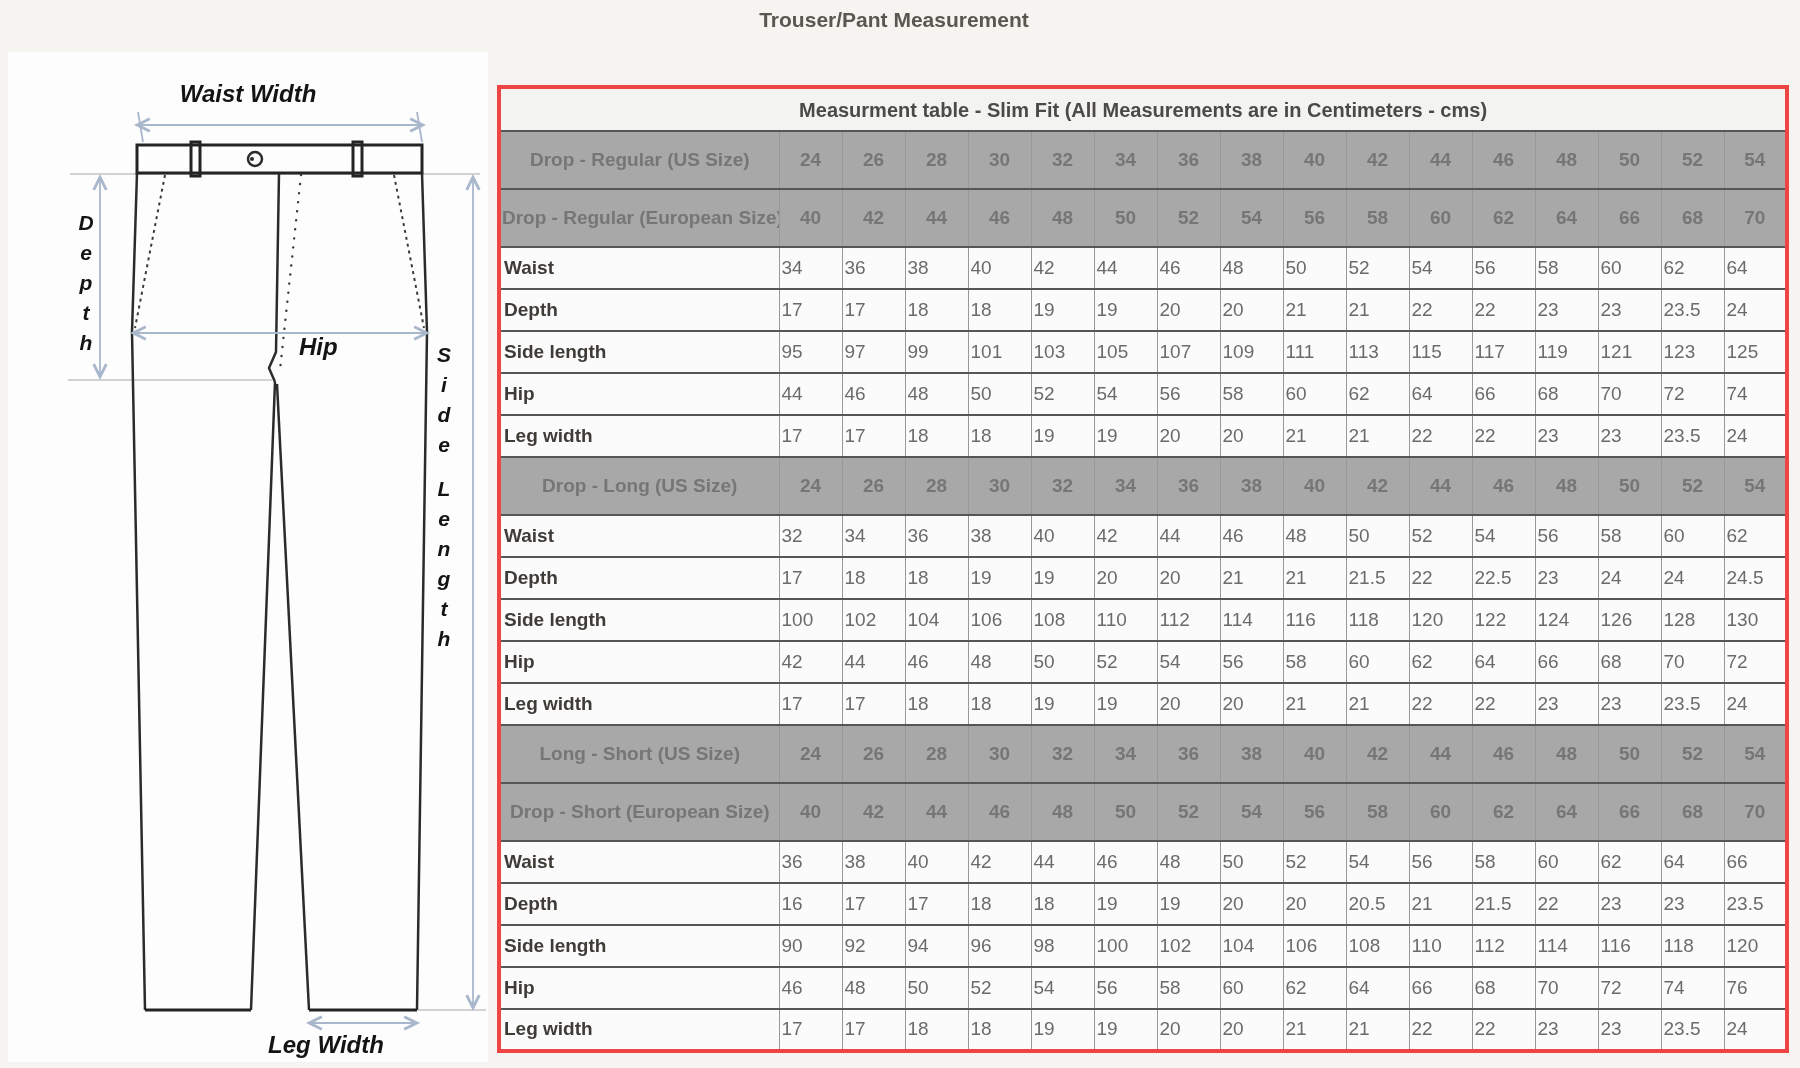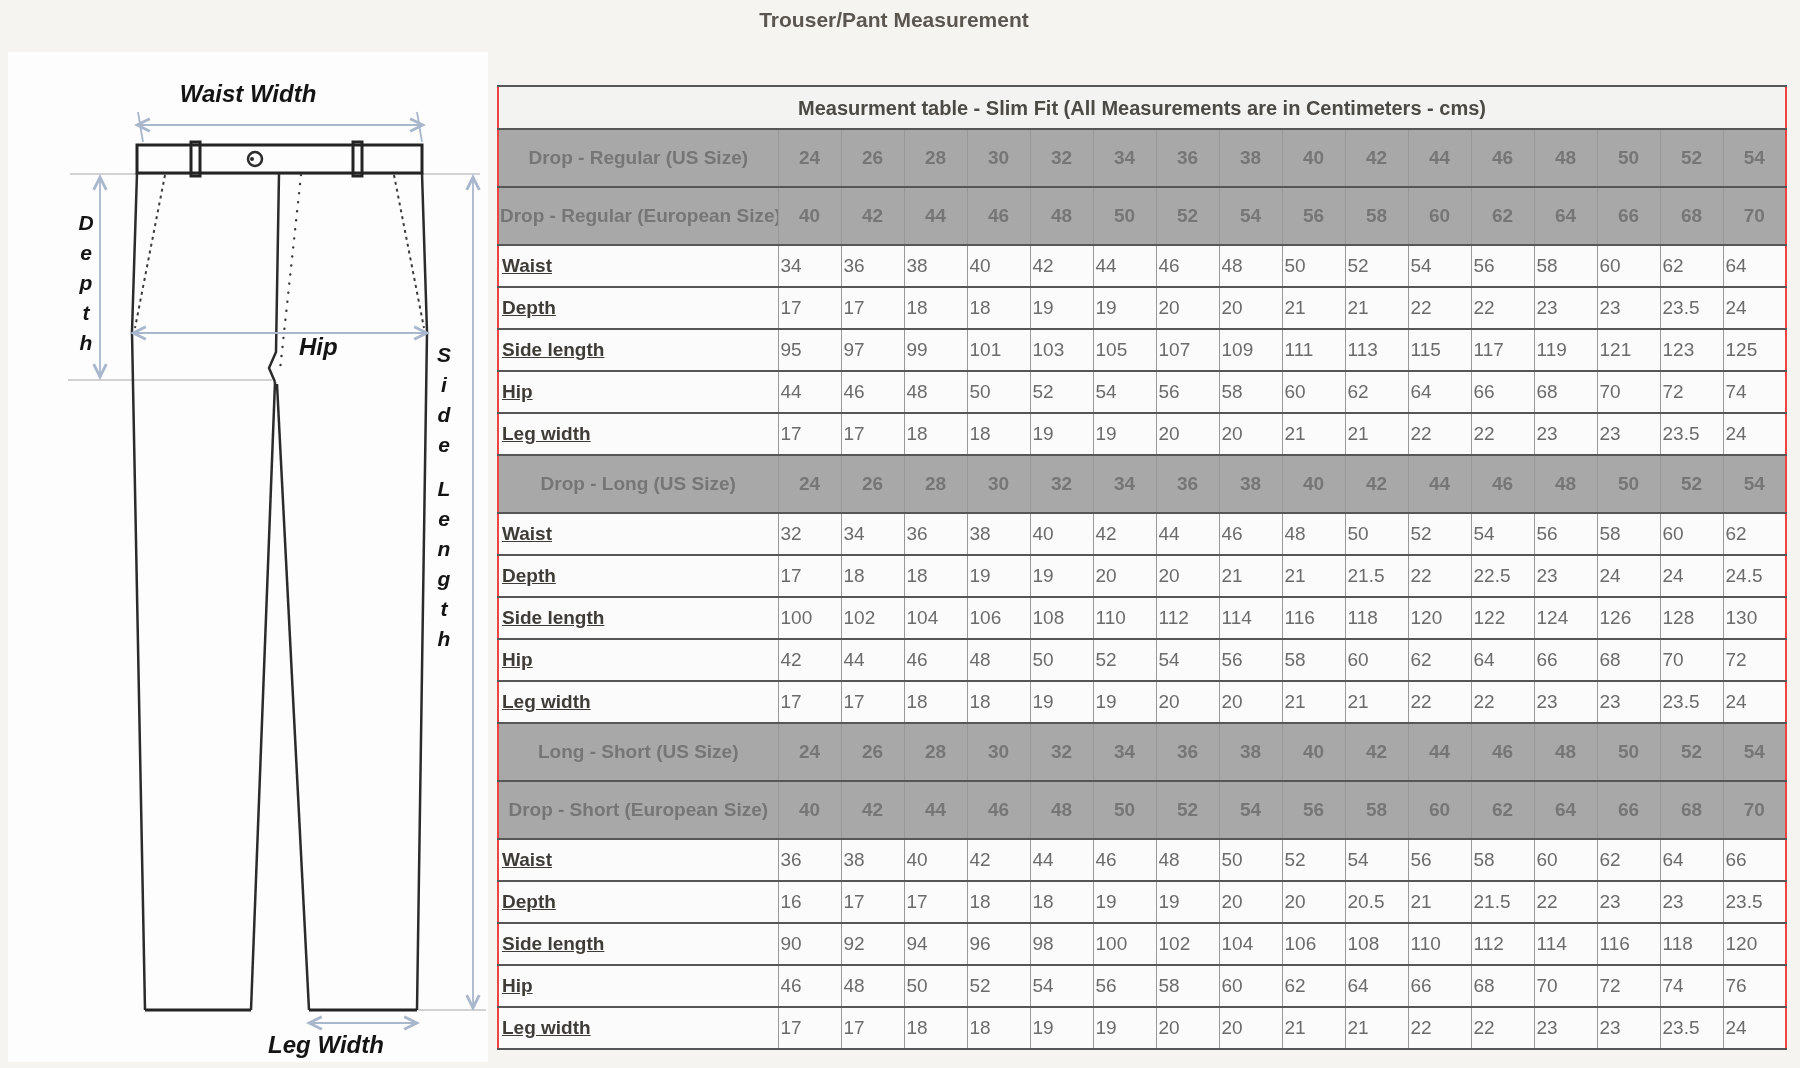--- a/index.html
+++ b/index.html
@@ -24,38 +24,38 @@
   .dim{stroke:#a9b7cc;stroke-width:1.8;fill:none;}
   .stitch{stroke:#3a3a3a;stroke-width:2;fill:none;stroke-dasharray:3 4;}
   .dots{stroke:#3a3a3a;stroke-width:2.4;fill:none;stroke-dasharray:0.1 9;stroke-linecap:round;}
   .dlabel{font-family:"Liberation Sans",sans-serif;font-weight:bold;fill:#141414;}
   .dlabel-24{font-size:24px;}
   .stack text{font-family:"Liberation Sans",sans-serif;font-weight:bold;fill:#141414;font-size:21px;text-anchor:middle;}
   
   .table-wrap{margin-left:9px;padding-top:33px;}
   table.m-table{
     border-collapse:collapse;table-layout:fixed;width:1288px;
-    background:#ec4899;border:2px solid #ef4444;
+    background:#ec4899;border:4px solid #ef4444;
   }
   table.m-table col.label-col{width:280px;}
   table.m-table col.size-col{width:63px;}
   table.m-table td{
     border-left:1px solid #989898;border-right:1px solid #989898;
     border-top:2px solid #565656;border-bottom:2px solid #565656;
     font-size:19px;line-height:1.1;overflow:hidden;white-space:nowrap;
   }
   tr.title-row td.tbl-title{
     height:39px;background:#f3f3f2;text-align:center;
     font-weight:bold;font-size:20px;color:#4c4a45;
   }
   tr.size-row{height:58px;}
   tr.size-row td{background:#a8a8a8;color:#767676;font-weight:bold;text-align:center;}
   tr.data-row{height:42px;}
   tr.data-row td{background:#fbfbfb;color:#6b6b6b;padding-left:2px;text-align:left;}
-  tr.data-row td.row-label{font-weight:bold;color:#3f3c38;padding-left:3px;text-decoration:underline;}
+  tr.data-row td.row-label{font-weight:bold;color:#3f3c38;padding-left:3px;}
 </style>
 </head>
 <body>
 
 <h1 class="page-title">Trouser/Pant Measurement</h1>
 
 <div class="content">
 
   <div class="diagram-card">
     <svg width="480" height="1010" viewBox="0 0 480 1010">

